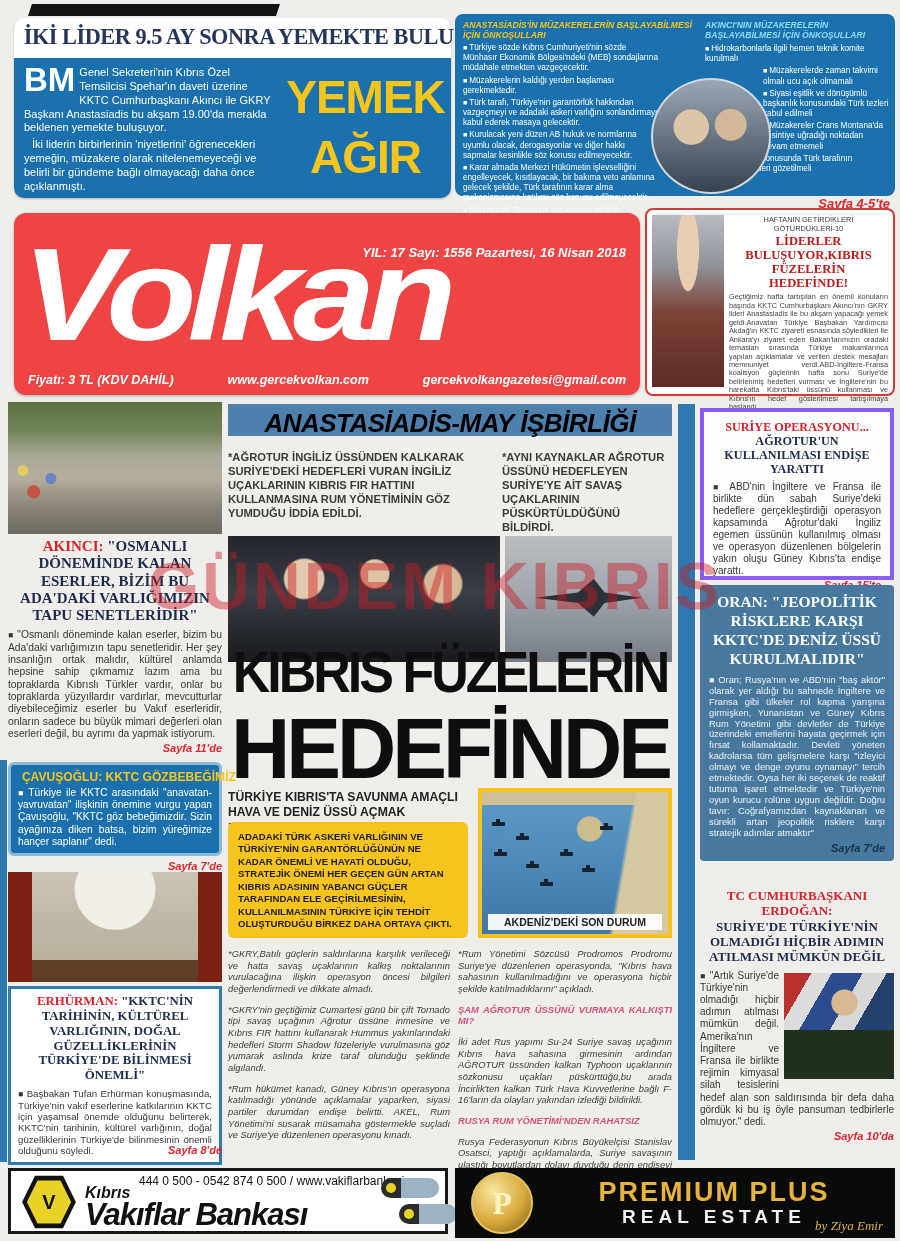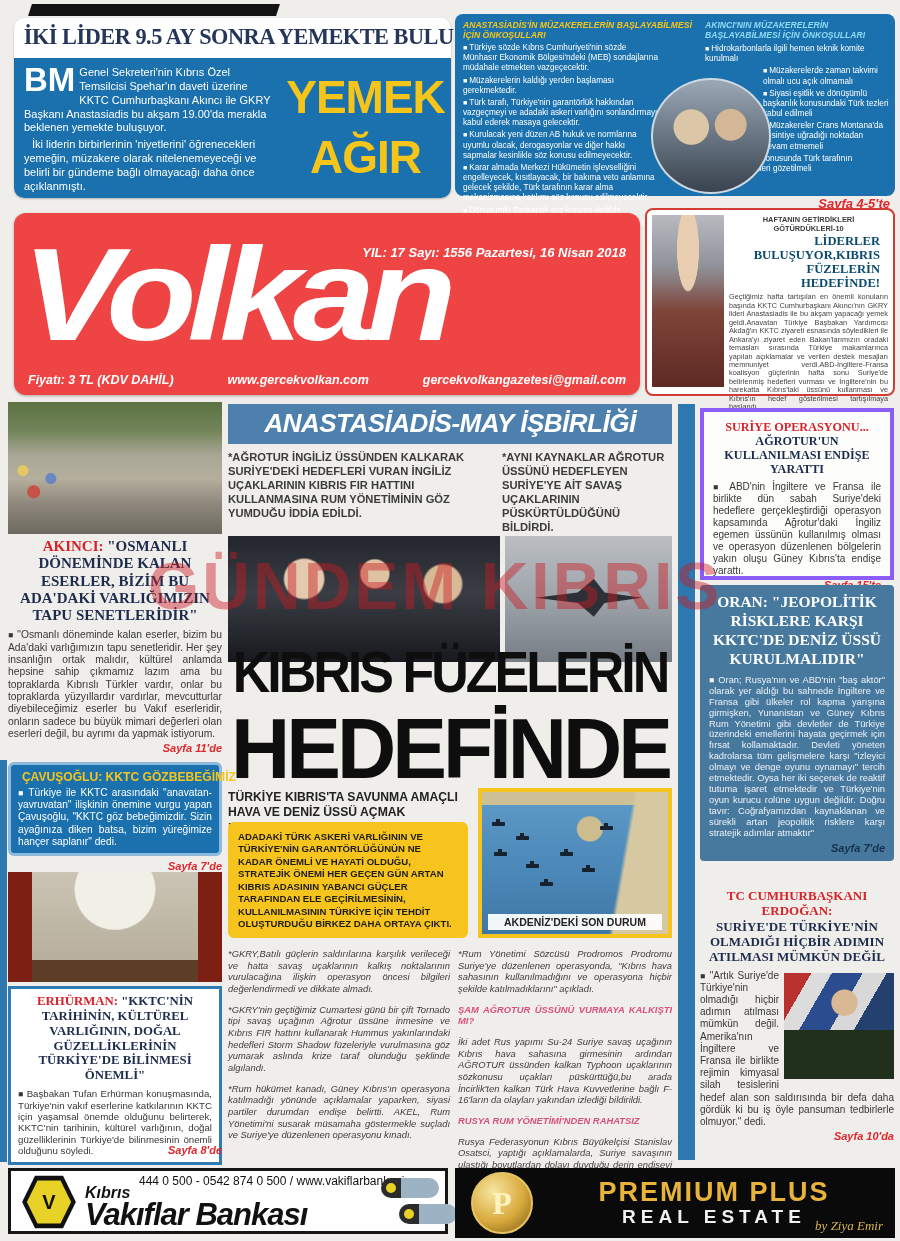--- a/index.html
+++ b/index.html
@@ -49,23 +49,23 @@
   .issue-line{position:absolute;right:14px;top:32px;color:#fff;font-weight:bold;font-style:italic;font-size:13px;}
   .masthead-bottom{position:absolute;left:14px;right:14px;bottom:8px;display:flex;
                    justify-content:space-between;color:#fff;font-weight:bold;font-style:italic;font-size:12.5px;}
 
   .columnist{left:645px;top:208px;width:250px;height:188px;background:#fff;border:2px solid #d23c35;
              border-radius:8px;display:flex;padding:5px;box-sizing:border-box;}
   .col-photo{width:72px;height:172px;flex:none;
       background:radial-gradient(ellipse at 50% 20%,#e8cdb0 0 21%,rgba(0,0,0,0) 22%),
                  linear-gradient(180deg,#b8bac0 0%,#8f9299 30%,#7e4438 56%,#5e2a24 100%);}
   .col-right{flex:1;padding-left:5px;display:flex;flex-direction:column;}
-  .col-kicker{font-weight:bold;font-size:7.4px;color:#3a3a3a;text-align:center;}
-  .col-title{font-family:"Liberation Serif",serif;font-weight:bold;font-size:12.6px;color:#0c4a6e;
-             text-align:right;line-height:1.1;margin:2px 8px 3px;}
+  .col-kicker{font-weight:normal;font-size:7.4px;color:#3a3a3a;text-align:center;}
+  .col-title{font-family:"Liberation Serif",serif;font-weight:bold;font-size:12.6px;color:#b91c1c;
+             text-align:center;line-height:1.1;margin:2px 8px 3px;}
   .col-body{font-size:7.3px;color:#444;text-align:justify;line-height:1.16;flex:1;}
   .col-footer{color:#e0282f;font-weight:bold;font-style:italic;font-size:9.5px;text-align:center;margin-top:2px;}
 
   
   .watermark{left:148px;top:548px;z-index:60;color:rgba(202,24,34,.44);font-weight:bold;
              font-size:66px;letter-spacing:3px;white-space:nowrap;pointer-events:none;}
 
   
   .photo-street{left:8px;top:402px;width:214px;height:132px;
       background:radial-gradient(circle at 12% 68%,rgba(205,70,60,.85) 0 6px,rgba(0,0,0,0) 7px),
@@ -94,22 +94,22 @@
                  radial-gradient(circle at 50% 16%,#f2efe6 0 28%,rgba(0,0,0,0) 29%),
                  linear-gradient(180deg,#cbc4b4 0%,#b3aa97 100%);}
   .erhurman{left:8px;top:986px;width:214px;background:#fff;border:3px solid #2f7cb5;
             box-sizing:border-box;padding:5px 7px;}
   .erhurman .news-title{font-size:12.8px;line-height:1.16;}
   .erhurman .news-body{font-size:9.7px;line-height:1.18;}
   .erh-ref{left:8px;top:1142px;width:214px;}
   .left-blue-edge{left:0;top:760px;width:7px;height:402px;background:#2e78b0;}
 
   
-  .section-bar{left:228px;top:404px;width:444px;height:40px;background:#4e80ae;
-               color:#ffffff;font-weight:bold;font-style:italic;font-size:26px;letter-spacing:-.5px;
+  .section-bar{left:228px;top:404px;width:444px;height:32px;background:#4e80ae;
+               color:#000000;font-weight:bold;font-style:italic;font-size:26px;letter-spacing:-.5px;
                text-align:center;line-height:38px;}
   .quote{font-weight:bold;font-size:11.2px;color:#3b3b3b;line-height:1.25;}
   .quote-left{left:228px;top:450px;width:264px;}
   .quote-right{left:502px;top:450px;width:170px;}
   .photo-may{left:228px;top:536px;width:272px;height:126px;
       background:radial-gradient(circle at 28% 34%,#e3c9ad 0 9%,rgba(0,0,0,0) 10%),
                  radial-gradient(circle at 54% 30%,#dfc2a2 0 8%,rgba(0,0,0,0) 9%),
                  radial-gradient(circle at 79% 38%,#d8b997 0 8%,rgba(0,0,0,0) 9%),
                  linear-gradient(180deg,#23262d 0%,#3a3d44 45%,#17191e 100%);}
   .photo-jet{left:505px;top:536px;width:167px;height:126px;position:absolute;

